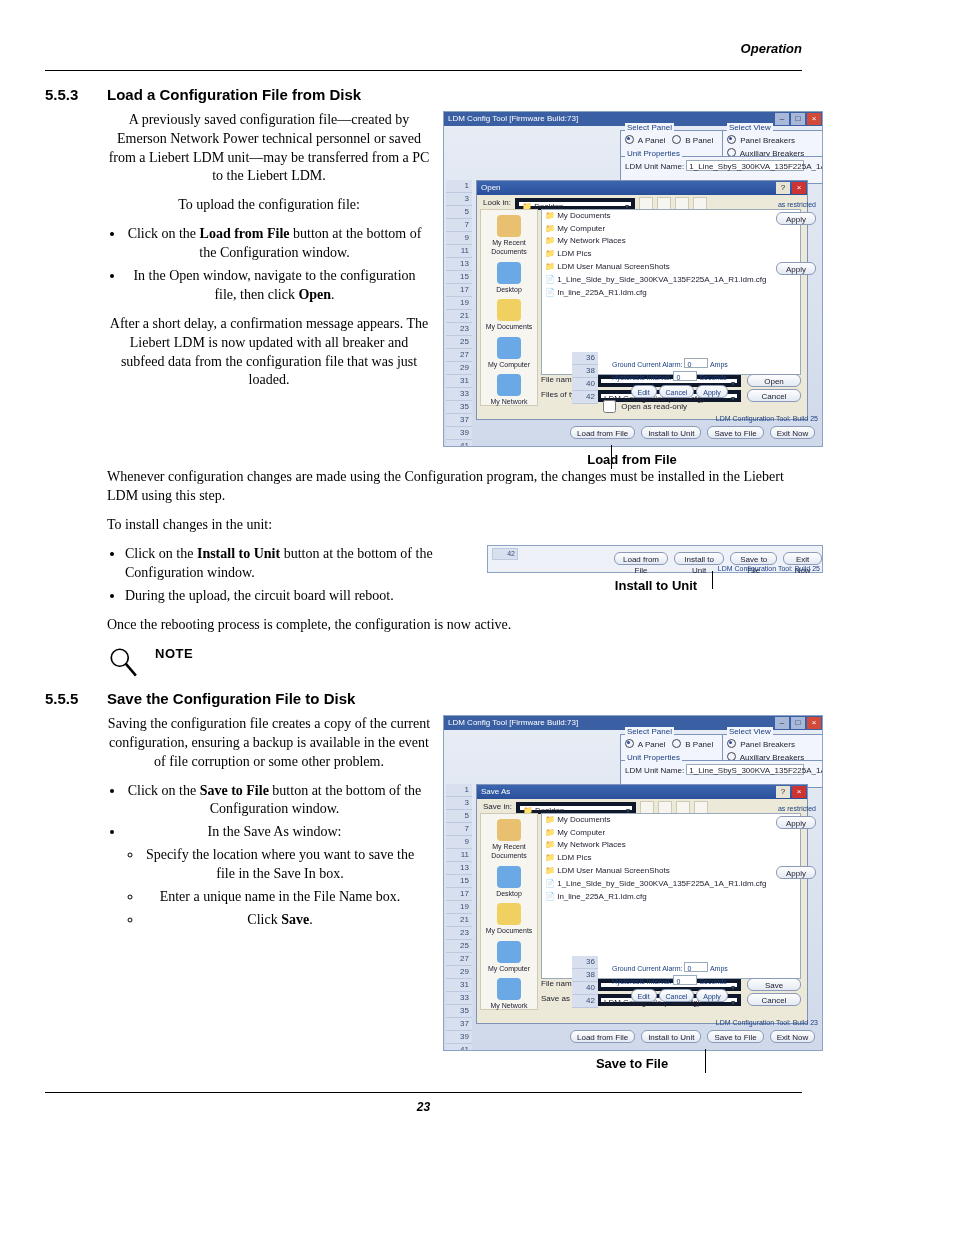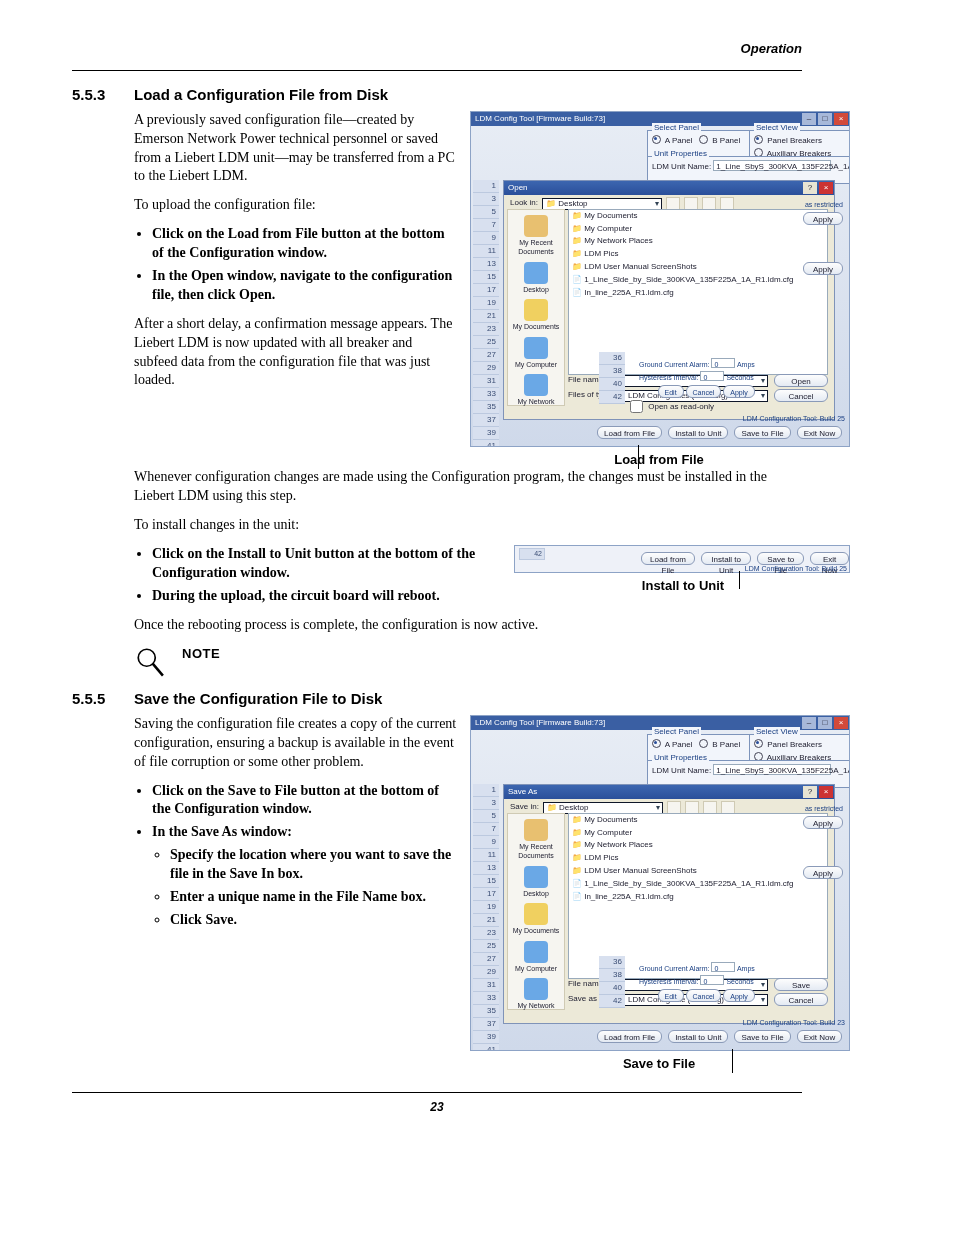--- a/index.html
+++ b/index.html
@@ -6,21 +6,21 @@
     font-family: "Times New Roman", serif;
     font-size: 14px;
     line-height: 1.35;
     background: #fff;
     color: #000;
     margin: 0;
     padding: 0;
     width: 954px;
   }
   .page {
-    padding: 40px 72px 30px 72px;
+    padding: 40px 72px 30px 45px;
     box-sizing: border-box;
     width: 874px;
     position: relative;
   }
   .header-right {
     text-align: right;
     font-family: Arial, Helvetica, sans-serif;
     font-weight: bold;
     font-style: italic;
     font-size: 13px;
@@ -36,24 +36,24 @@
     width: 62px;
     flex: 0 0 62px;
   }
   .sec-title {
     font-family: Arial, Helvetica, sans-serif;
     font-weight: bold;
     font-size: 15px;
   }
   .indent { margin-left: 62px; }
   .cols { display: flex; gap: 12px; }
-  .col-left { flex: 0 0 324px; }
+  .col-left { flex: 0 0 324px; text-align: center; }
   .col-right { flex: 1; position: relative; }
   p { margin: 0 0 10px 0; }
-  ul { margin: 0 0 10px 0; padding-left: 18px; font-weight: bold; }
+  ul { margin: 0 7px 10px 0; padding-left: 18px; }
   li { margin-bottom: 4px; }
   ul ul { margin-top: 4px; }
   .caption {
     font-family: Arial, Helvetica, sans-serif;
     font-weight: bold;
     font-size: 13px;
     text-align: center;
     margin-top: 4px;
   }
   .note-block { display: flex; margin-left: 62px; margin-bottom: 10px; }
@@ -102,21 +102,21 @@
   .row-ft{position:absolute;left:64px;bottom:17px;right:66px;display:flex;align-items:center;gap:4px;}
   .row-ro{position:absolute;left:122px;bottom:3px;}
   .dlg-btn{position:absolute;right:6px;width:54px;}
   .footer-btns{position:absolute;left:126px;bottom:7px;display:flex;gap:6px;}
   .credit{position:absolute;right:4px;bottom:22px;color:#1a3f82;font-size:7px;}
   .numcol2{position:absolute;left:128px;top:240px;width:26px;}
   .numcol2 div{background:#d8e0ef;border-bottom:1px solid #bcc9df;height:12px;line-height:12px;text-align:right;padding-right:3px;color:#3a4d74;}
   .gndrow{position:absolute;left:168px;top:246px;font-size:7px;color:#1a3f82;}
   .gndrow .txtbox{width:24px;height:10px;}
   .lookrow{position:absolute;left:6px;top:17px;right:6px;height:12px;display:flex;gap:4px;align-items:center;}
-  .dd{display:inline-block;border:1px solid #0f172a;background:#fff;height:12px;min-width:120px;line-height:10px;padding:0 3px;box-sizing:border-box;position:relative;}
+  .dd{display:inline-block;border:4px solid #0f172a;background:#fff;height:12px;min-width:120px;line-height:10px;padding:0 3px;box-sizing:border-box;position:relative;}
   .dd::after{content:"▾";position:absolute;right:2px;top:0;color:#345;font-size:8px;}
   .tool{display:inline-block;width:12px;height:12px;border:1px solid #cfcab4;background:#f6f5f0;}
   .strip { width:334px; height:26px; background:#eef1f8; border:1px solid #8da3c6; position:relative; font-family:Tahoma,Arial,sans-serif; font-size:8px; color:#223; margin-left:auto; margin-bottom:4px;}
   .strip .footer-btns{left:126px;bottom:7px;}
   .strip .credit{bottom:-1px;right:2px;}
   .leader{position:absolute;border-left:1px solid #000;}
   svg.mag{width:34px;height:34px;display:block;}
   .c554 .col-right .caption{width:334px;margin-left:auto;}
   .c553caption{width:378px;}
   .c555caption{width:378px;}

